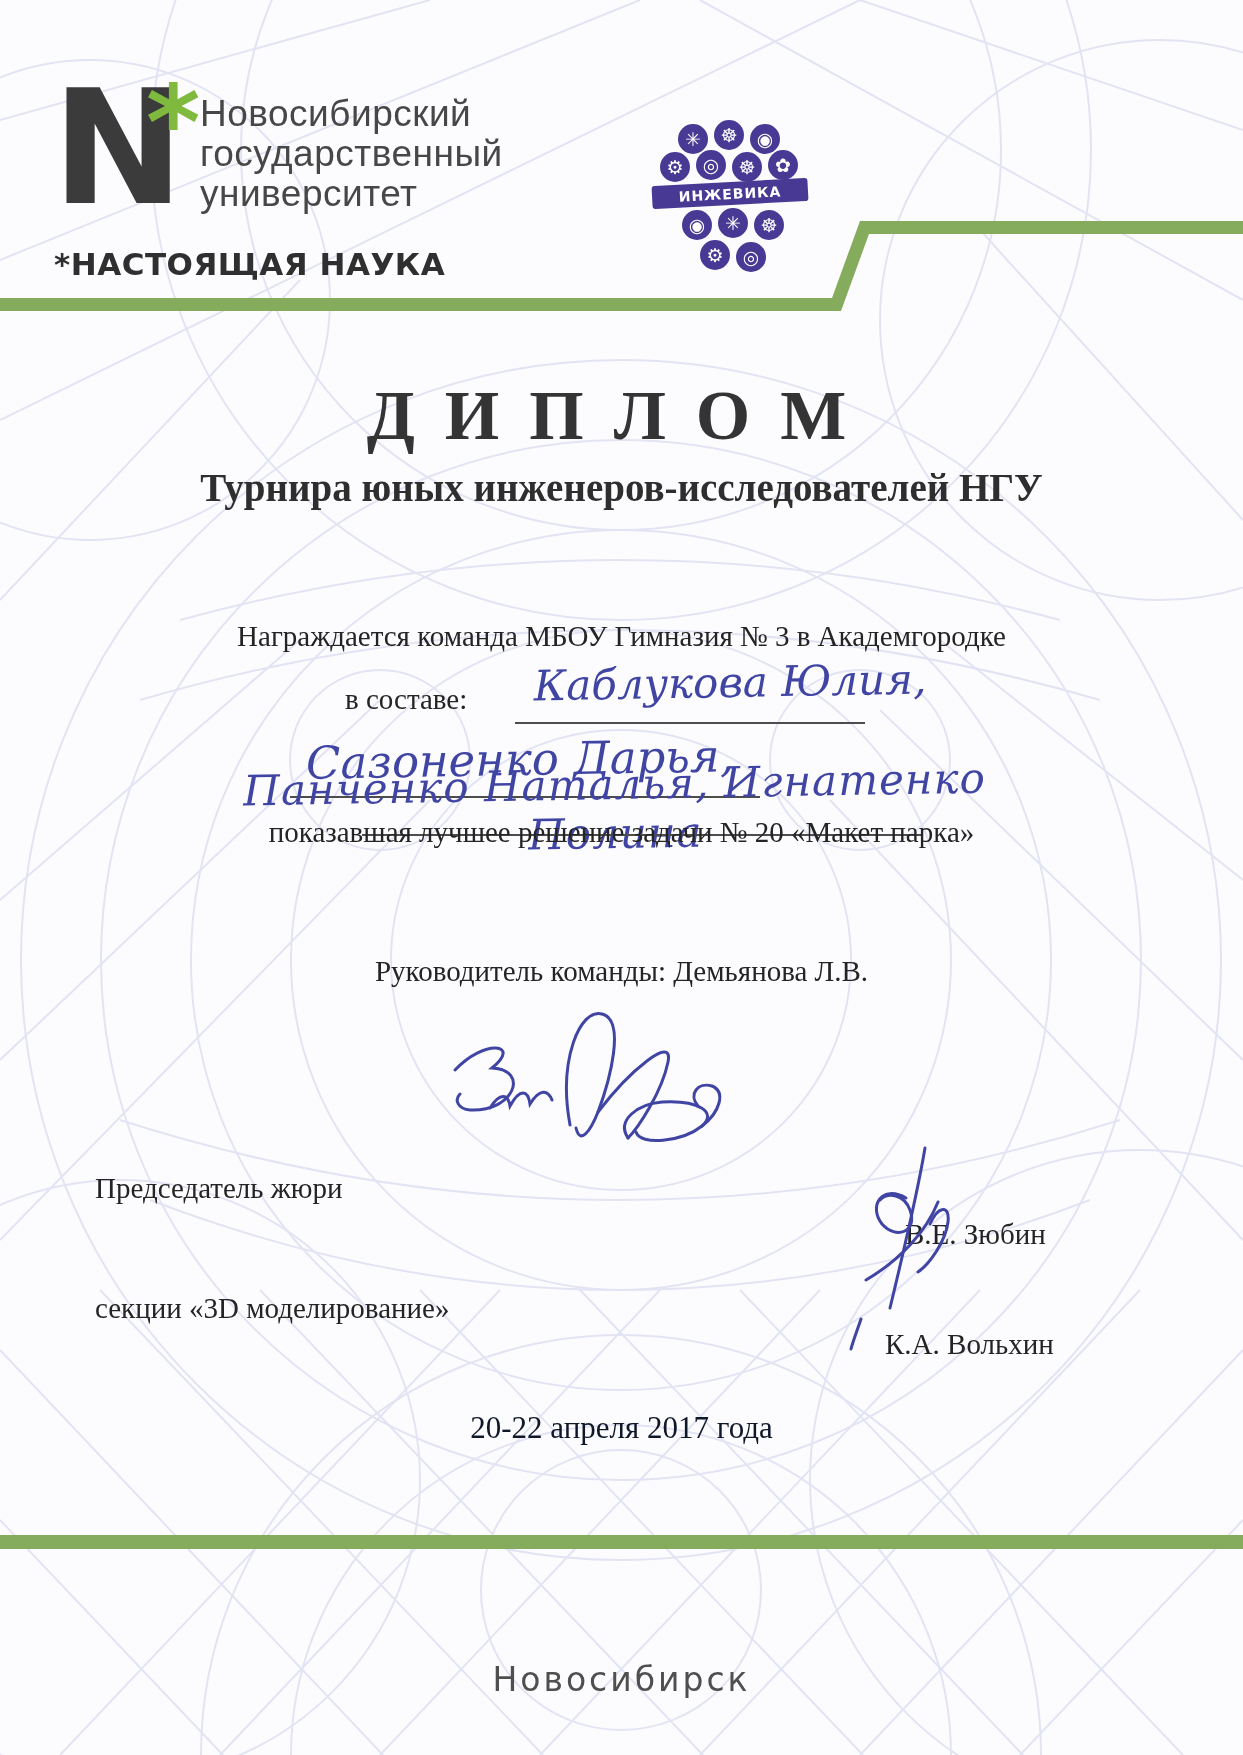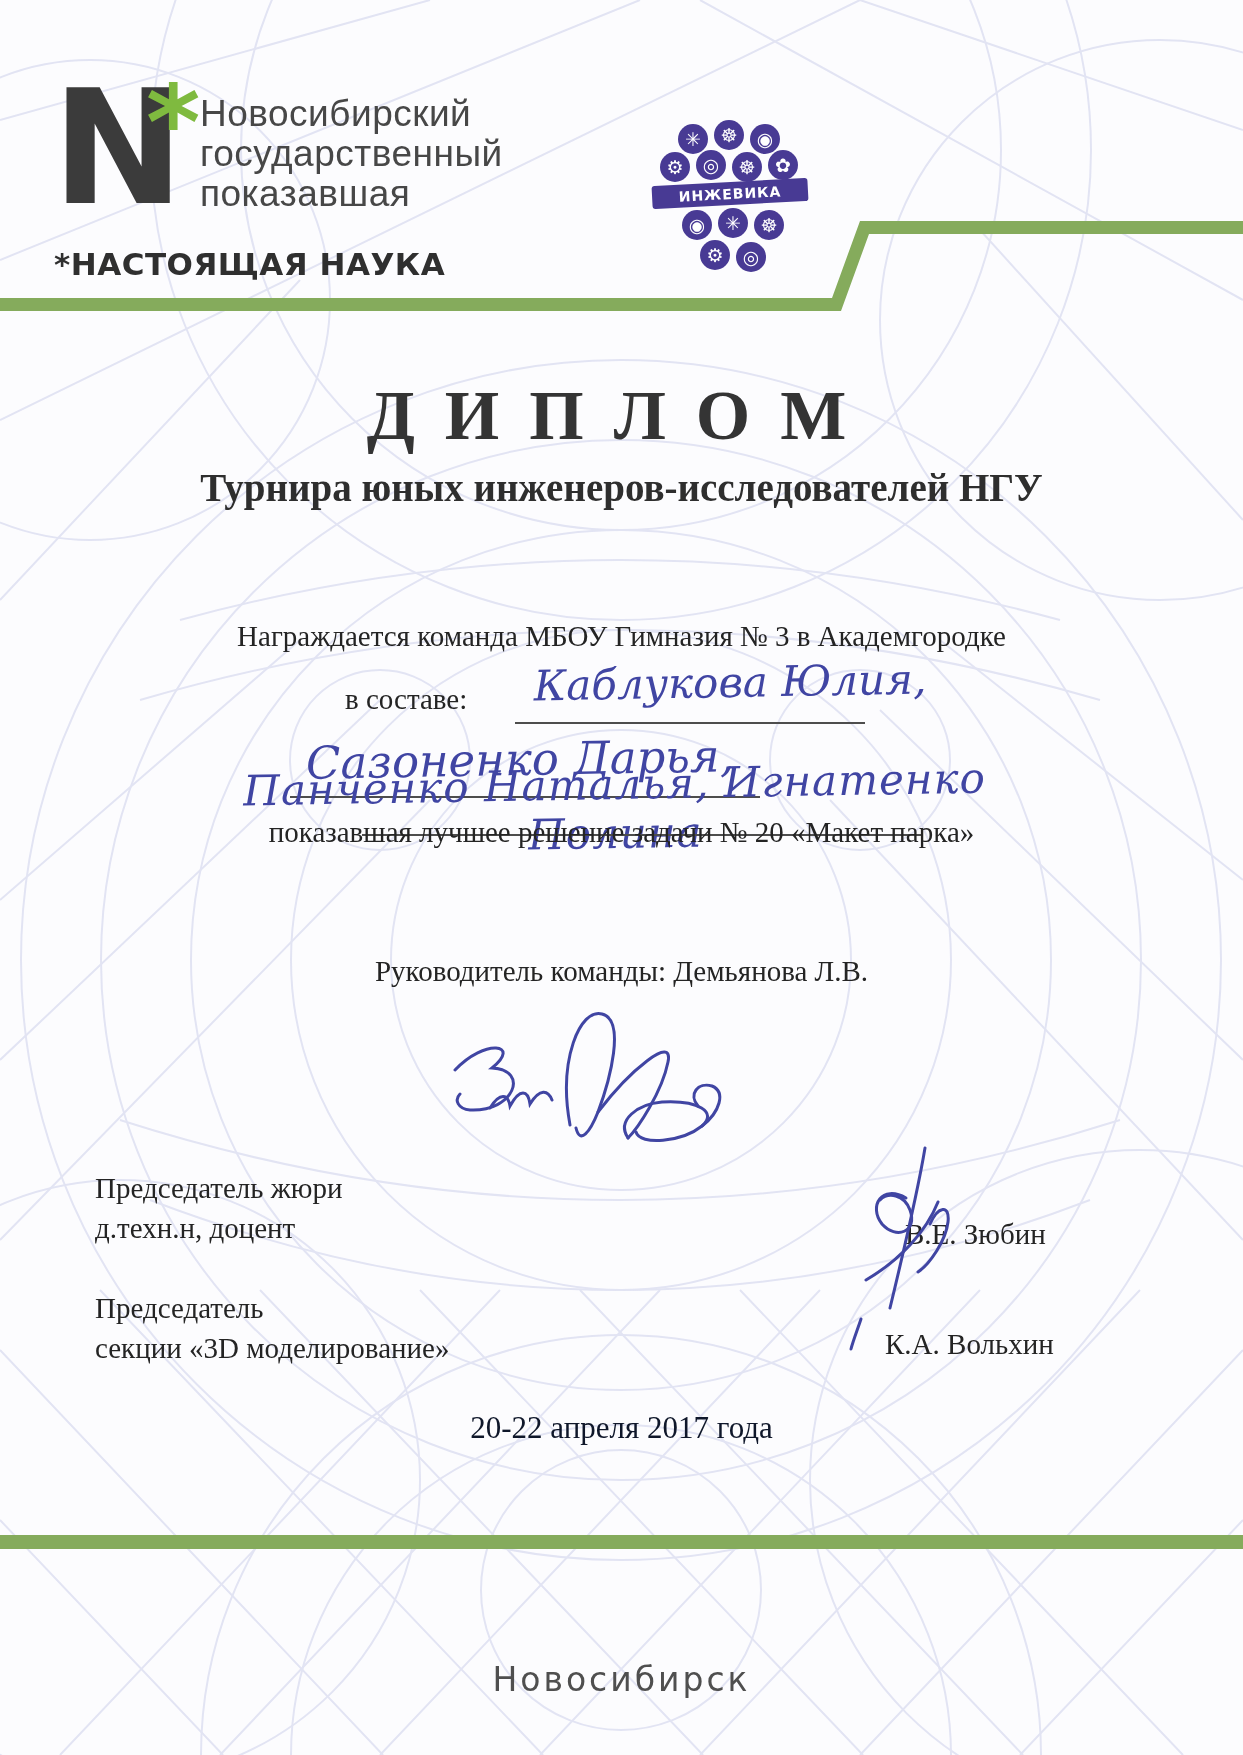--- a/index.html
+++ b/index.html
@@ -80,21 +80,21 @@
     <rect x="0" y="1535" width="1243" height="14" fill="#85ab5c"></rect>
   </svg>
 
   <div class="content">
 
     <div class="abs nsu-n">N</div>
     <div class="abs nsu-ast">*</div>
     <div class="abs nsu-text">
       <div>Новосибирский</div>
       <div>государственный</div>
-      <div>показавшая</div>
+      <div>университет</div>
     </div>
     <div class="abs nsu-tag">*НАСТОЯЩАЯ НАУКА</div>
 
     <div class="abs emblem">
       <span class="em-c" style="left:36px;top:6px">✳</span>
       <span class="em-c" style="left:72px;top:2px">☸</span>
       <span class="em-c" style="left:108px;top:6px">◉</span>
       <span class="em-c" style="left:18px;top:34px">⚙</span>
       <span class="em-c" style="left:54px;top:32px">◎</span>
       <span class="em-c" style="left:90px;top:34px">☸</span>
@@ -118,34 +118,32 @@
     <div class="abs hw hw2">Сазоненко Дарья,</div>
     <div class="abs uline u2"></div>
     <div class="abs hw hw3">Панченко Наталья, Игнатенко Полина</div>
     <div class="abs uline u3"></div>
 
     <div class="abs line-serif" style="top:816px">показавшая лучшее решение задачи № 20 «Макет парка»</div>
     <div class="abs line-serif" style="top:955px">Руководитель команды: Демьянова Л.В.</div>
 
     <div class="abs role" style="top:1168px">
       <div>Председатель жюри</div>
-      <div>д.техн.н, доцент</div>
     </div>
     <svg class="abs" style="left:430px;top:1000px" width="330" height="150" viewBox="0 0 330 150">
       <path class="ink" d="M25,70 C55,38 92,44 62,68 C100,70 84,112 40,110 C28,109 24,100 30,94"></path>
       <path class="ink" d="M60,108 c10,-16 18,-14 20,-2 c10,-18 18,-16 20,-2 c10,-16 18,-14 22,-4"></path>
       <path class="ink" d="M140,125 C128,60 150,8 172,14 C196,20 180,80 168,112 C160,132 150,145 146,128"></path>
       <path class="ink" d="M168,112 C200,70 244,34 238,62 C232,92 208,128 198,138"></path>
       <path class="ink" d="M198,138 C186,120 208,104 232,102 C268,100 288,112 272,126 C252,142 210,146 206,132"></path>
       <path class="ink" d="M272,126 C290,112 296,92 282,86 C268,82 258,94 268,106"></path>
     </svg>
     <div class="abs sig-name" style="left:905px;top:1218px">В.Е. Зюбин</div>
 
     <div class="abs role" style="top:1288px">
-      <div>Председатель</div>
       <div>секции «3D моделирование»</div>
     </div>
     <svg class="abs" style="left:830px;top:1140px" width="150" height="180" viewBox="0 0 150 180">
       <path class="ink" d="M95,8 C88,50 74,110 60,168"></path>
       <path class="ink" d="M76,58 C52,44 38,66 52,84 C66,100 88,92 80,70 C74,54 58,52 50,60"></path>
       <path class="ink" d="M36,140 C70,120 96,92 108,62"></path>
       <path class="ink" d="M100,84 C108,66 120,64 118,82 C116,100 100,124 88,132"></path>
     </svg>
     <svg class="abs" style="left:845px;top:1315px" width="22" height="38" viewBox="0 0 22 38">
       <path class="ink" d="M16,4 C12,16 8,26 6,34"></path>

